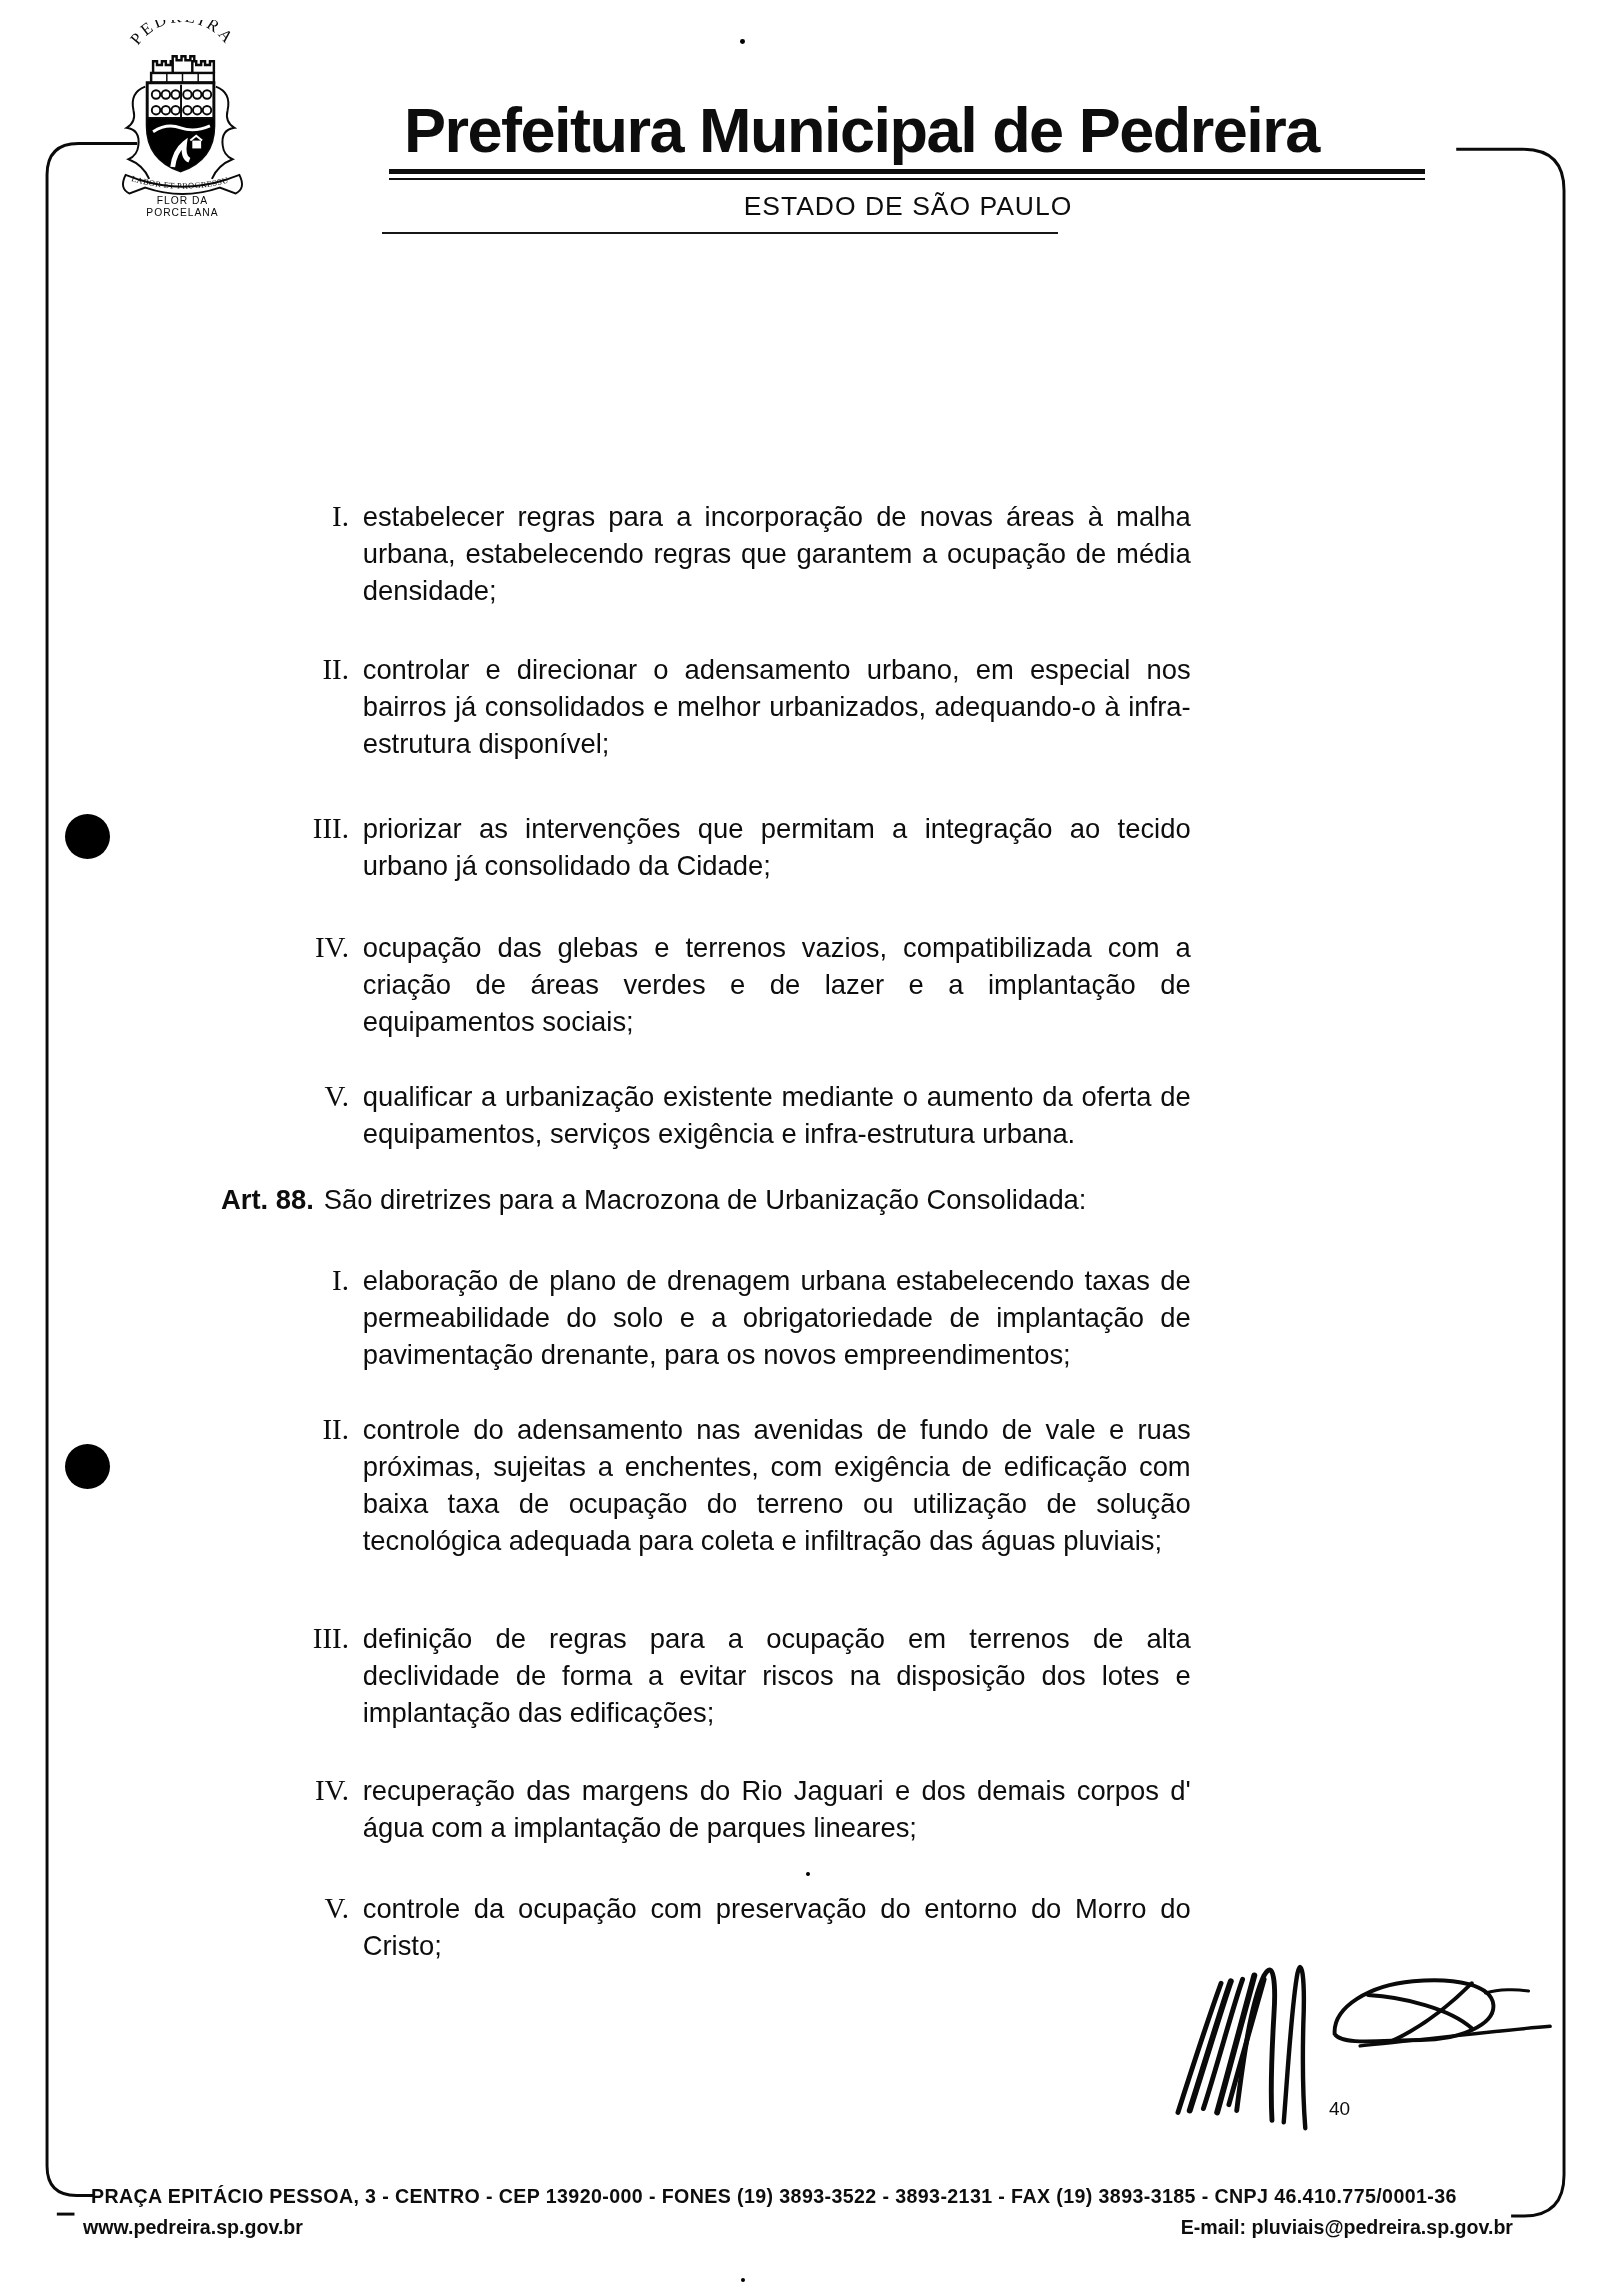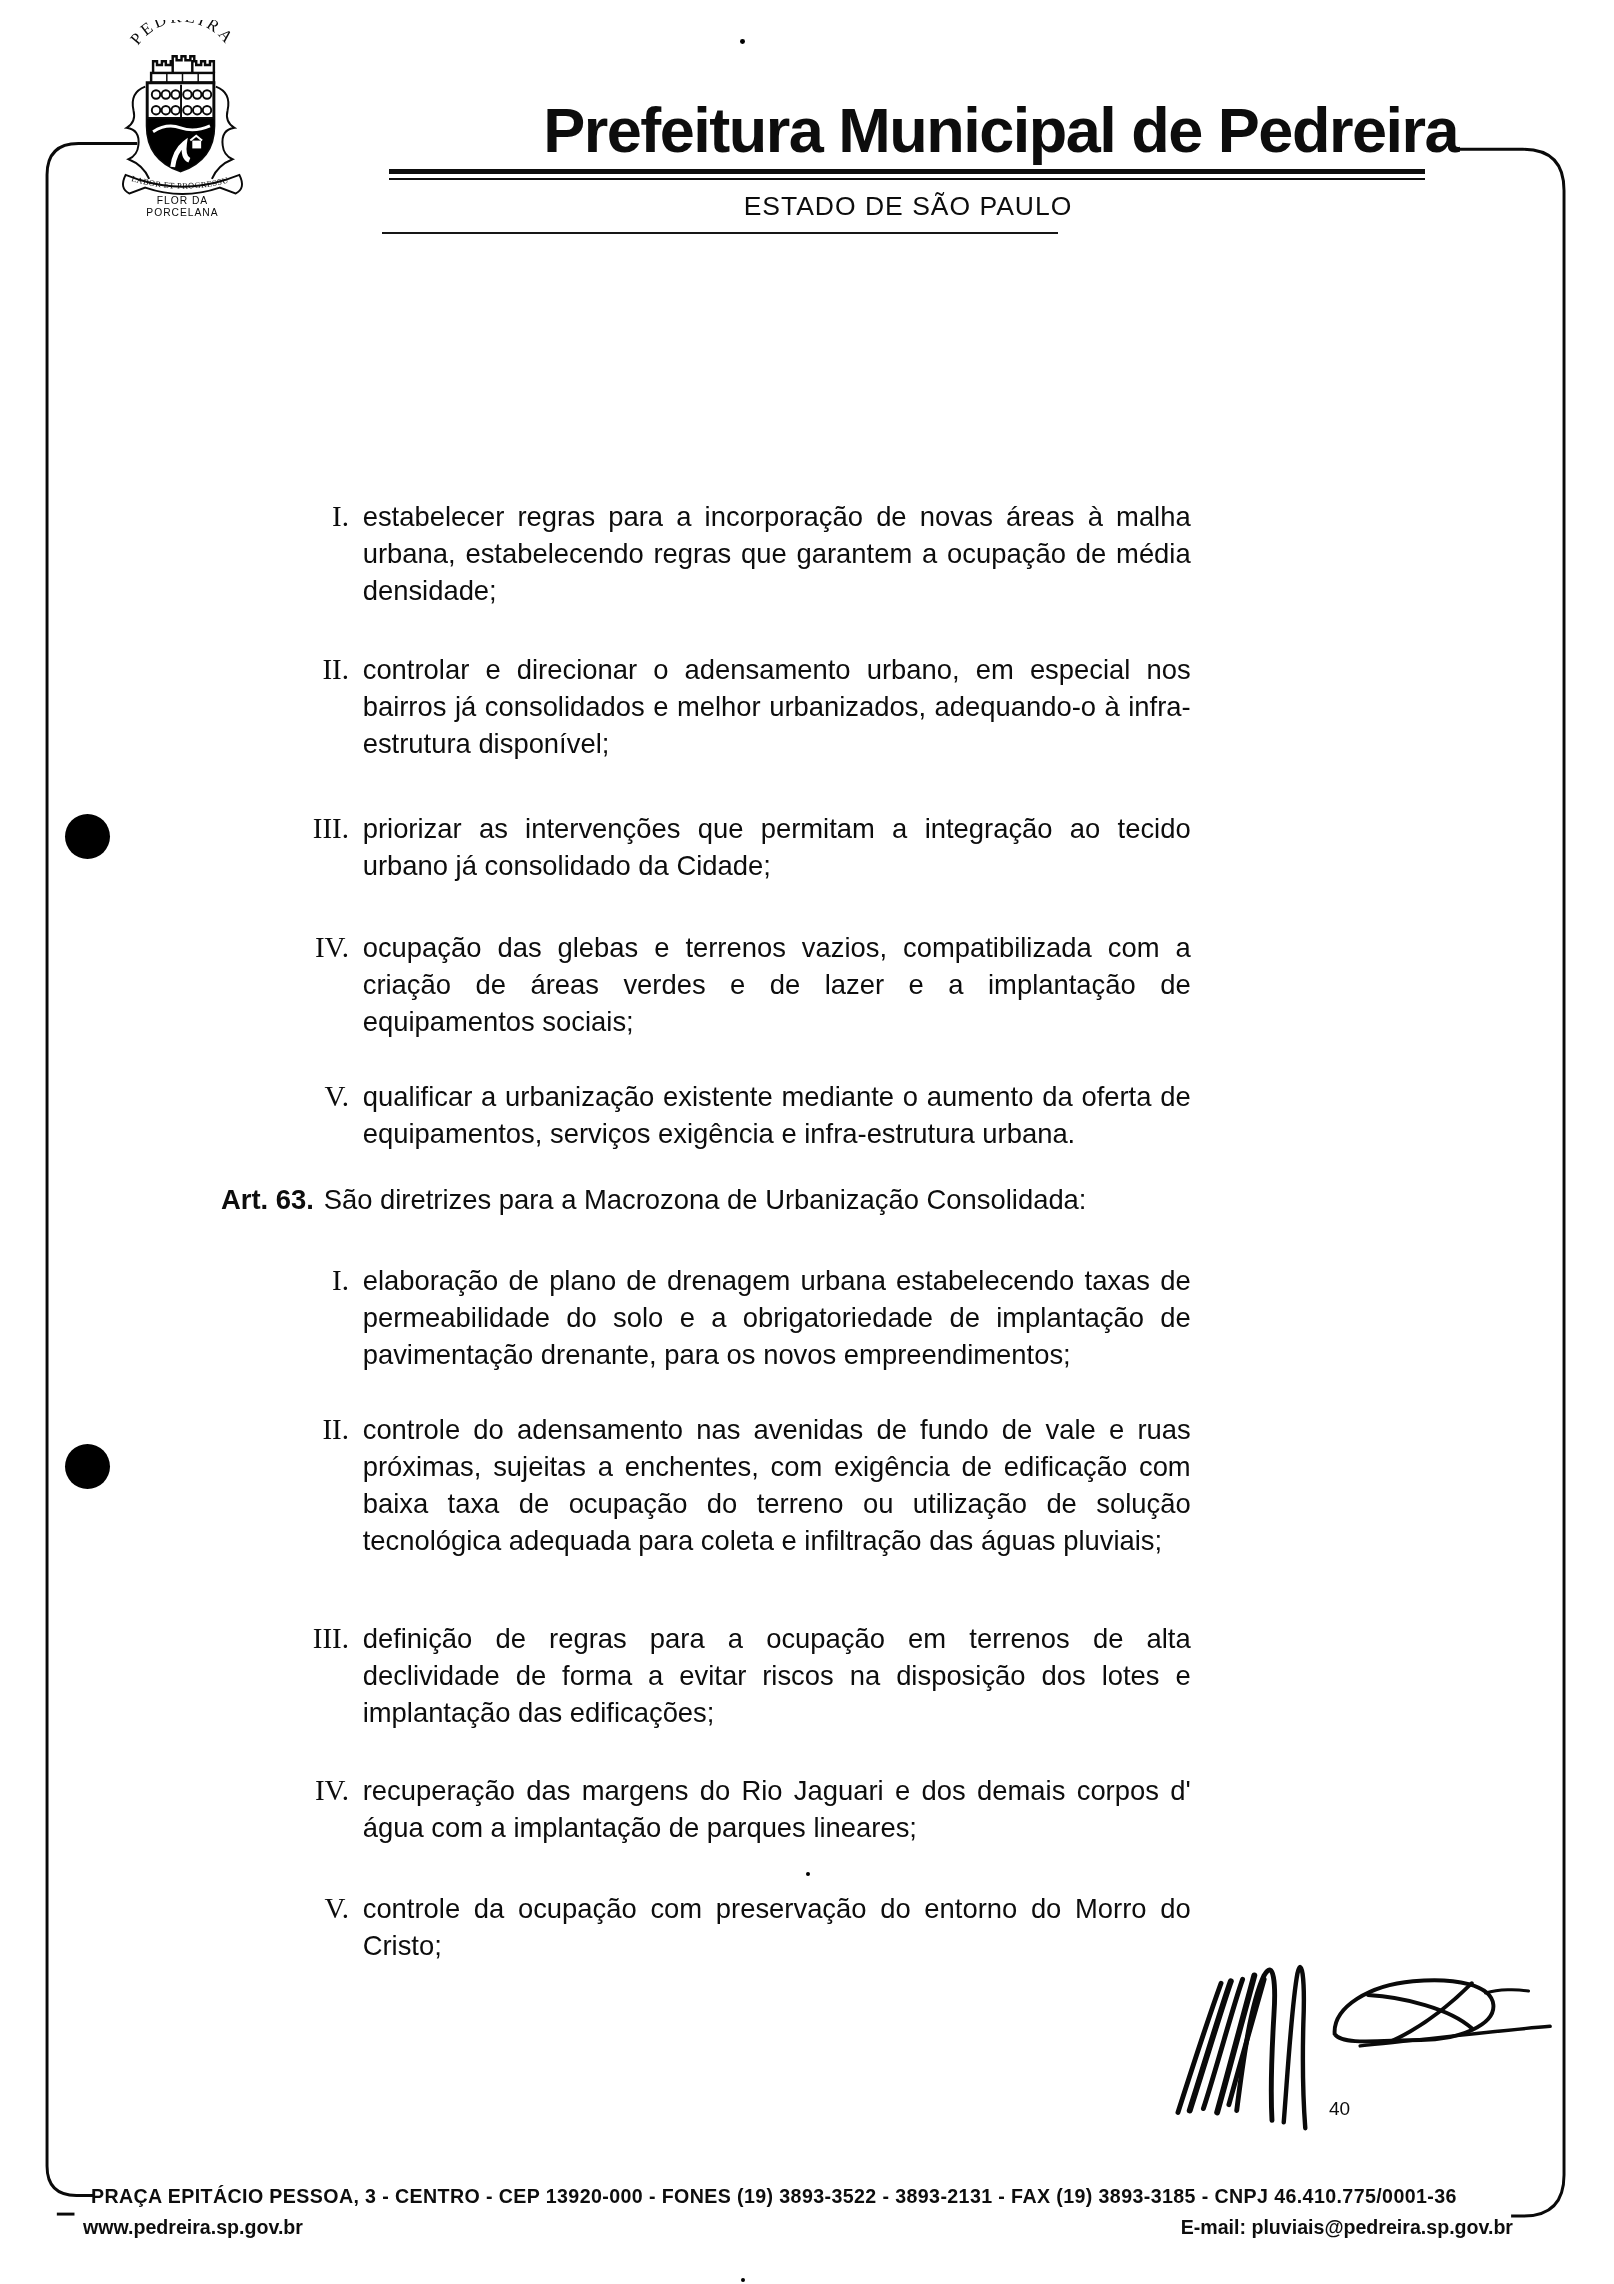--- a/index.html
+++ b/index.html
@@ -2,22 +2,22 @@
 <html><head>
 <meta charset="utf-8">
 <style>
   html,body{margin:0;padding:0;background:#888;}
   .page{
     position:relative;width:1614px;height:2285px;background:#ffffff;
     font-family:"Liberation Sans",sans-serif;color:#0d0d0d;overflow:hidden;
   }
   .abs{position:absolute;}
   
-  .title{left:417px;top:94px;width:1041px;font-size:63px;font-weight:bold;
-         letter-spacing:-1.5px;white-space:nowrap;text-align:right;}
+  .title{left:404px;top:94px;width:1041px;font-size:63px;font-weight:bold;
+         letter-spacing:-1.5px;white-space:nowrap;}
   .rule-thick{left:389px;top:169px;width:1036px;height:4.9px;background:#0d0d0d;}
   .rule-thin {left:389px;top:178px;width:1036px;height:2px;background:#0d0d0d;}
   .subtitle{left:390px;top:191px;width:1036px;text-align:center;font-size:26.5px;letter-spacing:1px;}
   .subrule{left:382px;top:232px;width:676px;height:2px;background:#161616;}
   
   .intro{left:302px;top:306px;width:904px;font-size:27.4px;line-height:37px;
          text-align:justify;text-indent:5.9px;}
   .li{display:flex;left:292px;font-size:27.4px;line-height:37px;}
   .num{flex:none;width:57px;text-align:right;font-family:"Liberation Serif",serif;
        font-size:29px;padding-right:13.7px;}
@@ -131,21 +131,21 @@
   <div class="abs li" style="top:929px">
     <span class="num">IV.</span>
     <span class="litext">ocupação das glebas e terrenos vazios, compatibilizada com a criação de áreas verdes e de lazer e a implantação de equipamentos sociais;</span>
   </div>
   <div class="abs li" style="top:1078px">
     <span class="num">V.</span>
     <span class="litext">qualificar a urbanização existente mediante o aumento da oferta de equipamentos, serviços exigência e infra-estrutura urbana.</span>
   </div>
 
   <div class="abs article">
-    <span class="lbl">Art. 63.</span><span>São diretrizes para a Macrozona de Urbanização Consolidada:</span>
+    <span class="lbl">Art. 88.</span><span>São diretrizes para a Macrozona de Urbanização Consolidada:</span>
   </div>
 
   <div class="abs li" style="top:1262px">
     <span class="num">I.</span>
     <span class="litext">elaboração de plano de drenagem urbana estabelecendo taxas de permeabilidade do solo e a obrigatoriedade de implantação de pavimentação drenante, para os novos empreendimentos;</span>
   </div>
   <div class="abs li" style="top:1411px">
     <span class="num">II.</span>
     <span class="litext">controle do adensamento nas avenidas de fundo de vale e ruas próximas, sujeitas a enchentes, com exigência de edificação com baixa taxa de ocupação do terreno ou utilização de solução tecnológica adequada para coleta e infiltração das águas pluviais;</span>
   </div>

